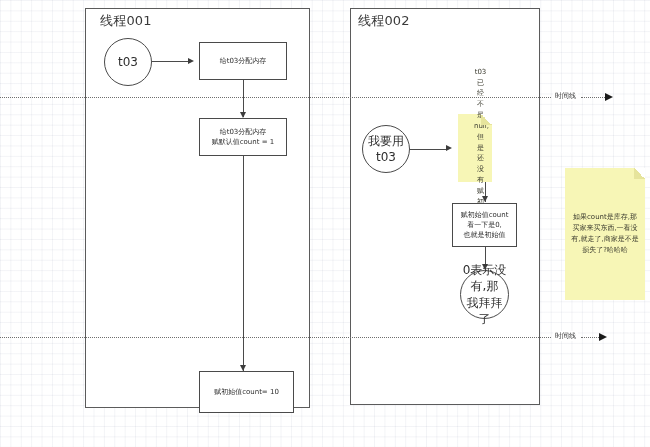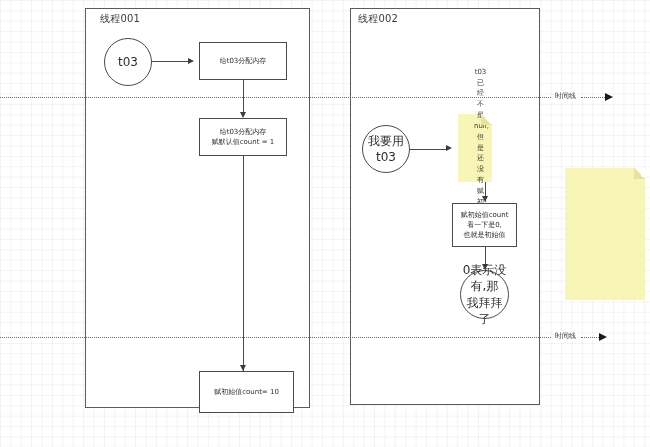--- a/index.html
+++ b/index.html
@@ -25,21 +25,21 @@
     overflow: hidden;
   }
   .lane {
     position: absolute;
     border: 1.5px solid #5b5b5b;
     background: #ffffff;
     box-sizing: border-box;
   }
   .lane-label {
     position: absolute;
-    font-size: 10px;
+    font-size: 13px;
     color: #3a3a3a;
     letter-spacing: 0.2px;
     white-space: nowrap;
   }
   .node-box {
     position: absolute;
     border: 1.2px solid #4a4a4a;
     background: #ffffff;
     box-sizing: border-box;
     display: flex;
@@ -222,15 +222,16 @@
 
   <div class="node-circle" style="left:460px; top:270px; width:49px; height:49px;">
     <span>0表示没</span>
     <span>有,那</span>
     <span>我拜拜</span>
     <span>了</span>
   </div>
 
   <div class="note" style="left:565px; top:168px; width:80px; height:132px;">
     <span class="fold"></span>
+    <span class="note-text">如果count是库存,那买家来买东西,一看没有,就走了,商家是不是损失了?哈哈哈</span>
   </div>
 
 </div>
 
 </body></html>

